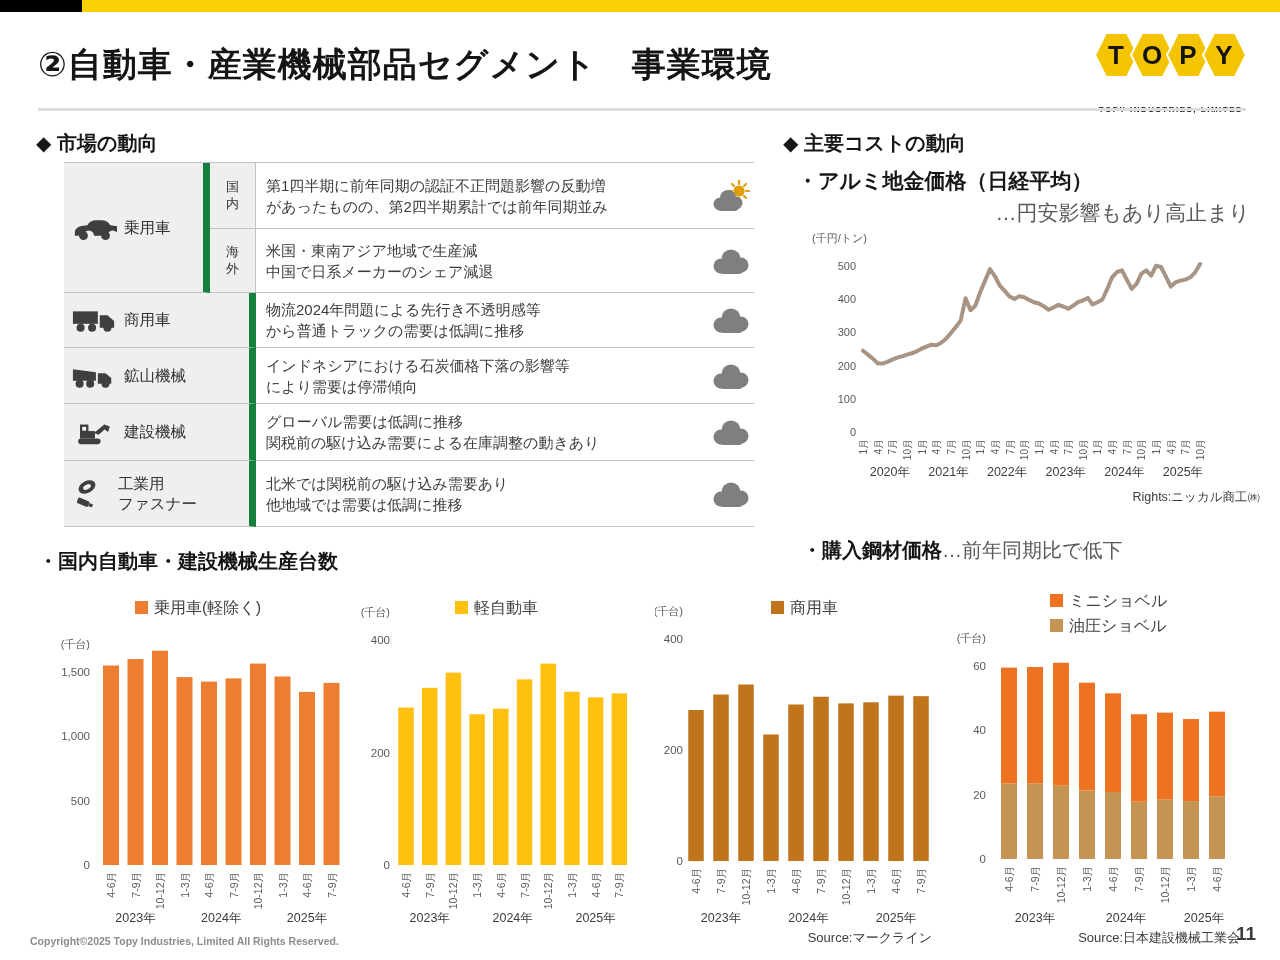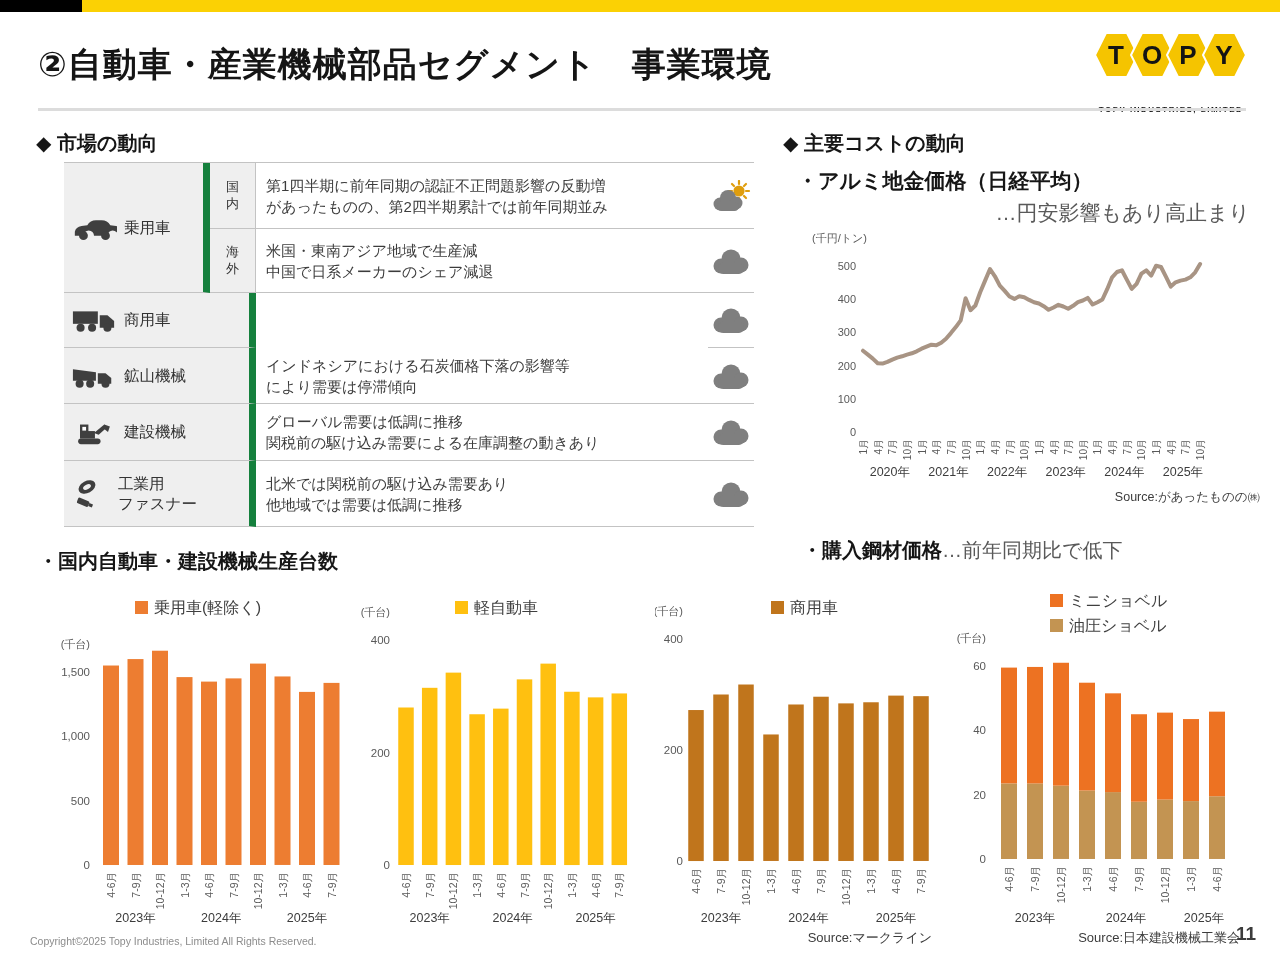--- a/index.html
+++ b/index.html
@@ -44,21 +44,21 @@
   
   .prod-head{position:absolute;left:38px;top:548px;font-size:20px;font-weight:bold;color:#161616;}
   .bar-chart{position:absolute;top:588px;height:352px;}
   #chart-passenger{left:35px;width:330px;}
   #chart-kei{left:348px;width:312px;}
   #chart-commercial{left:655px;width:300px;}
   #chart-excavator{left:950px;width:320px;}
   .src{position:absolute;font-size:13px;color:#3c3c3c;text-align:right;}
   .src-mark{left:700px;top:929px;width:232px;}
   .src-cema{left:1000px;top:929px;width:240px;}
-  .copyright{position:absolute;left:30px;top:935px;font-size:10.5px;color:#8c8c8c;}
+  .copyright{position:absolute;left:30px;top:935px;font-size:10.5px;color:#8c8c8c;font-weight:bold;}
   .page-num{position:absolute;left:1236px;top:923px;font-size:19px;font-weight:bold;color:#3c3c3c;}
   svg text{font-family:"Liberation Sans","DejaVu Sans",sans-serif;}
 </style>
 </head>
 <body>
 
 <div class="topbar">
   <div class="topbar-black"></div>
 </div>
 
@@ -137,20 +137,22 @@
   <div class="mc mlabel a3">
     <svg width="46" height="26" viewBox="0 0 48 26">
       <rect x="2" y="4" width="26" height="13" fill="#3f3f3f"></rect>
       <path fill="#3f3f3f" d="M30 8 h8 l7 6 v7 h-15 z"></path>
       <circle cx="10" cy="21" r="4.2" fill="#3f3f3f"></circle>
         <circle cx="22" cy="21" r="4.2" fill="#3f3f3f"></circle>
         <circle cx="38" cy="21" r="4.2" fill="#3f3f3f"></circle>
     </svg>
     <span>商用車</span>
   </div>
+  <div class="mc mtext c3">物流2024年問題による先行き不透明感等
+から普通トラックの需要は低調に推移</div>
   <div class="mc mweather d3">
     <svg width="44" height="30" viewBox="0 0 44 30">
         <g fill="#7f7f7f">
       <circle cx="12" cy="20" r="7.5"></circle>
           <circle cx="22" cy="13" r="9.5"></circle>
           <circle cx="32" cy="19" r="7.5"></circle>
       <rect x="9" y="17" width="26" height="11" rx="5"></rect>
         </g>
       </svg>
   </div>
@@ -266,21 +268,21 @@
     <text x="344.755" y="193" font-size="10" fill="#595959" text-anchor="end" transform="rotate(-90 344.755 193)">4月</text>
     <text x="359.40999999999997" y="193" font-size="10" fill="#595959" text-anchor="end" transform="rotate(-90 359.40999999999997 193)">7月</text>
     <text x="374.065" y="193" font-size="10" fill="#595959" text-anchor="end" transform="rotate(-90 374.065 193)">10月</text>
     <text x="59.8675" y="230" font-size="12.5" fill="#3c3c3c" text-anchor="middle">2020年</text>
     <text x="118.4875" y="230" font-size="12.5" fill="#3c3c3c" text-anchor="middle">2021年</text>
     <text x="177.1075" y="230" font-size="12.5" fill="#3c3c3c" text-anchor="middle">2022年</text>
     <text x="235.7275" y="230" font-size="12.5" fill="#3c3c3c" text-anchor="middle">2023年</text>
     <text x="294.34749999999997" y="230" font-size="12.5" fill="#3c3c3c" text-anchor="middle">2024年</text>
     <text x="352.9675" y="230" font-size="12.5" fill="#3c3c3c" text-anchor="middle">2025年</text>
   </svg>
-<div class="alu-source">Source:があったものの㈱</div>
+<div class="alu-source">Rights:ニッカル商工㈱</div>
 <div class="steel"><span class="strong">・購入鋼材価格</span><span>…前年同期比で低下</span></div>
 
 <div class="prod-head">・国内自動車・建設機械生産台数</div>
 
 <svg id="chart-passenger" class="bar-chart" viewBox="0 0 330 352">
     <rect x="100" y="13" width="13" height="13" fill="#ED7D31"></rect>
     <text x="119" y="25" font-size="16" fill="#3f3f3f">乗用車(軽除く)</text>
     <text x="55" y="59.94999999999999" font-size="11" fill="#595959" text-anchor="end">(千台)</text>
     <text x="55" y="281" font-size="11.5" fill="#595959" text-anchor="end">0</text>
     <text x="55" y="216.64999999999998" font-size="11.5" fill="#595959" text-anchor="end">500</text>

